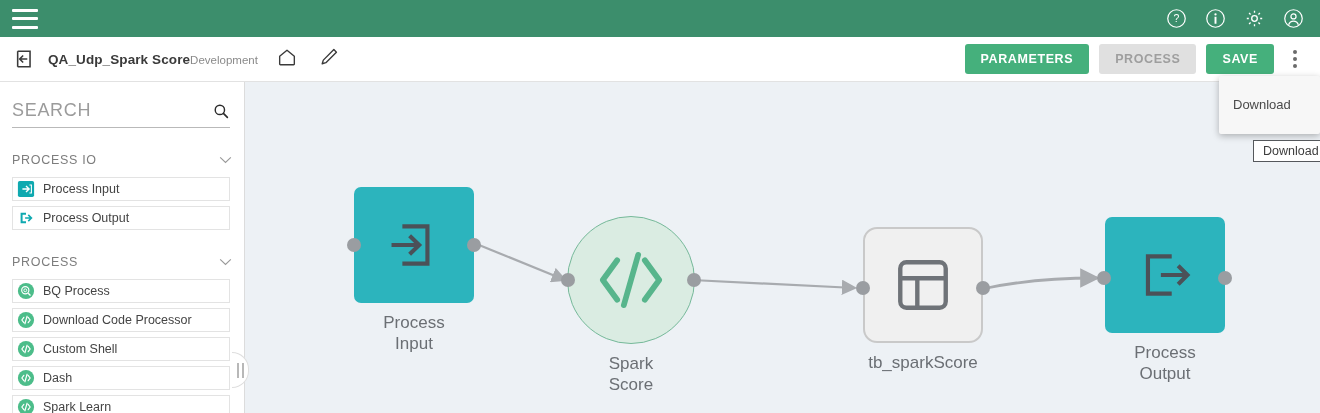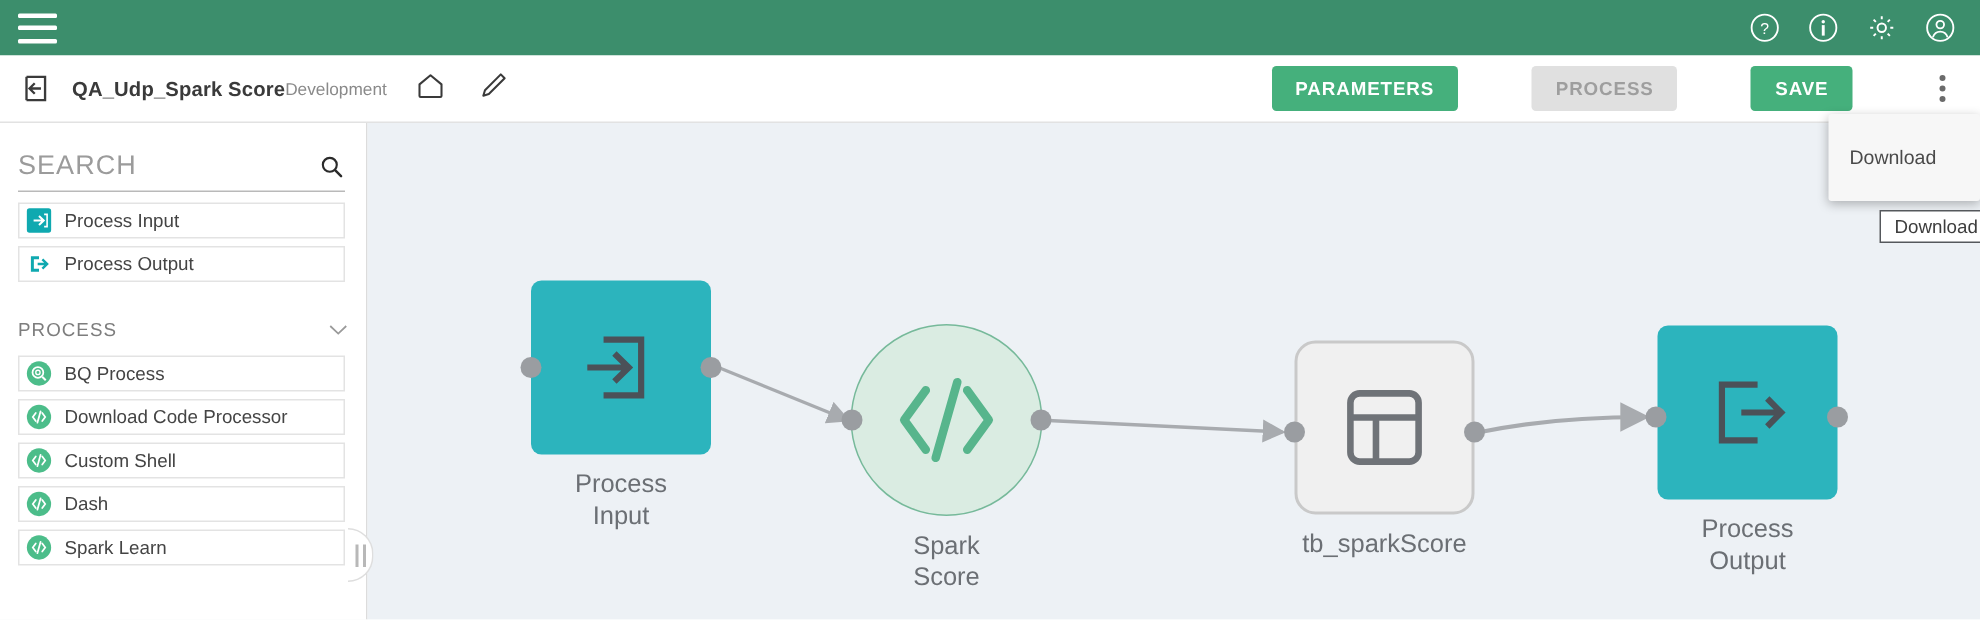--- a/index.html
+++ b/index.html
@@ -33,21 +33,21 @@
     display: flex; align-items: center;
   }
   .back-btn { margin-left: 14px; width: 22px; height: 22px; cursor: pointer; }
   .title-block { margin-left: 12px; display: flex; flex-direction: row; justify-content: center; }
   .proj-title { font-size: 13.5px; font-weight: bold; color: #3a3a3a; line-height: 15px; letter-spacing: .1px; }
   .proj-sub { font-size: 11.5px; color: #8a8a8a; line-height: 14px; margin-top: 1px; }
   .sh-icon { width: 22px; height: 22px; cursor: pointer; }
   .home-wrap { margin-left: 18px; }
   .pencil-wrap { margin-left: 20px; }
 
-  .sh-actions { margin-left: auto; display: flex; align-items: center; margin-right: 10px; gap: 39px; }
+  .sh-actions { margin-left: auto; display: flex; align-items: center; margin-right: 10px; }
   .btn {
     height: 30px; border: none; border-radius: 3px;
     font-size: 12.5px; font-weight: bold; letter-spacing: .6px;
     color: #ffffff; cursor: pointer; padding: 0 16px;
     font-family: "Liberation Sans", sans-serif;
   }
   .btn-green { background: #45b07c; }
   .btn-disabled { background: #e0e0e0; color: #9e9e9e; cursor: default; }
   .btn-gap { margin-left: 10px; }
   .kebab {
@@ -229,20 +229,26 @@
   <div class="sidebar">
 
     <div class="search-row">
       <input class="search-input" type="text" placeholder="SEARCH" style="">
       <svg class="search-icon" viewBox="0 0 24 24">
         <circle cx="10.5" cy="10.5" r="6.2" fill="none" stroke="#2b2b2b" stroke-width="1.9"></circle>
         <path d="M15.2 15.2L20.5 20.5" stroke="#2b2b2b" stroke-width="2.2" stroke-linecap="round"></path>
       </svg>
     </div>
 
+    <div class="group-head">
+      <span class="group-title">PROCESS IO</span>
+      <svg class="chev" viewBox="0 0 14 9">
+        <path d="M1 1.5L7 7.2 13 1.5" fill="none" stroke="#9a9a9a" stroke-width="1.3"></path>
+      </svg>
+    </div>
     <div class="palette-list">
       <div class="palette-item">
         <svg class="pi-icon" viewBox="0 0 20 20">
           <rect x="1" y="1" width="18" height="18" rx="2" fill="#0fa9b0"></rect>
           <path d="M6 10h7M10 6.6L13.5 10 10 13.4" stroke="#ffffff" stroke-width="1.5" fill="none"></path>
           <path d="M13.8 5.5h2.2v9h-2.2" stroke="#ffffff" stroke-width="1.2" fill="none"></path>
         </svg>
         <span class="pi-label">Process Input</span>
       </div>
       <div class="palette-item">

